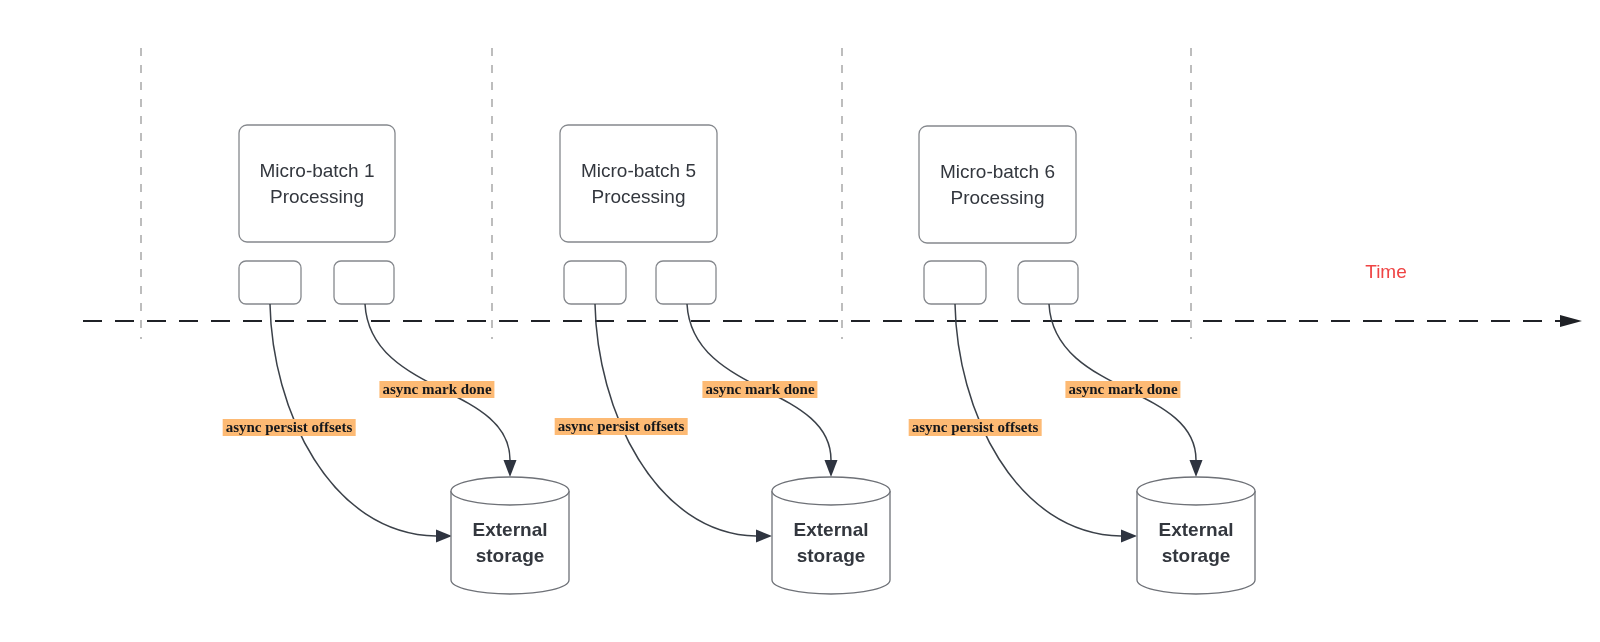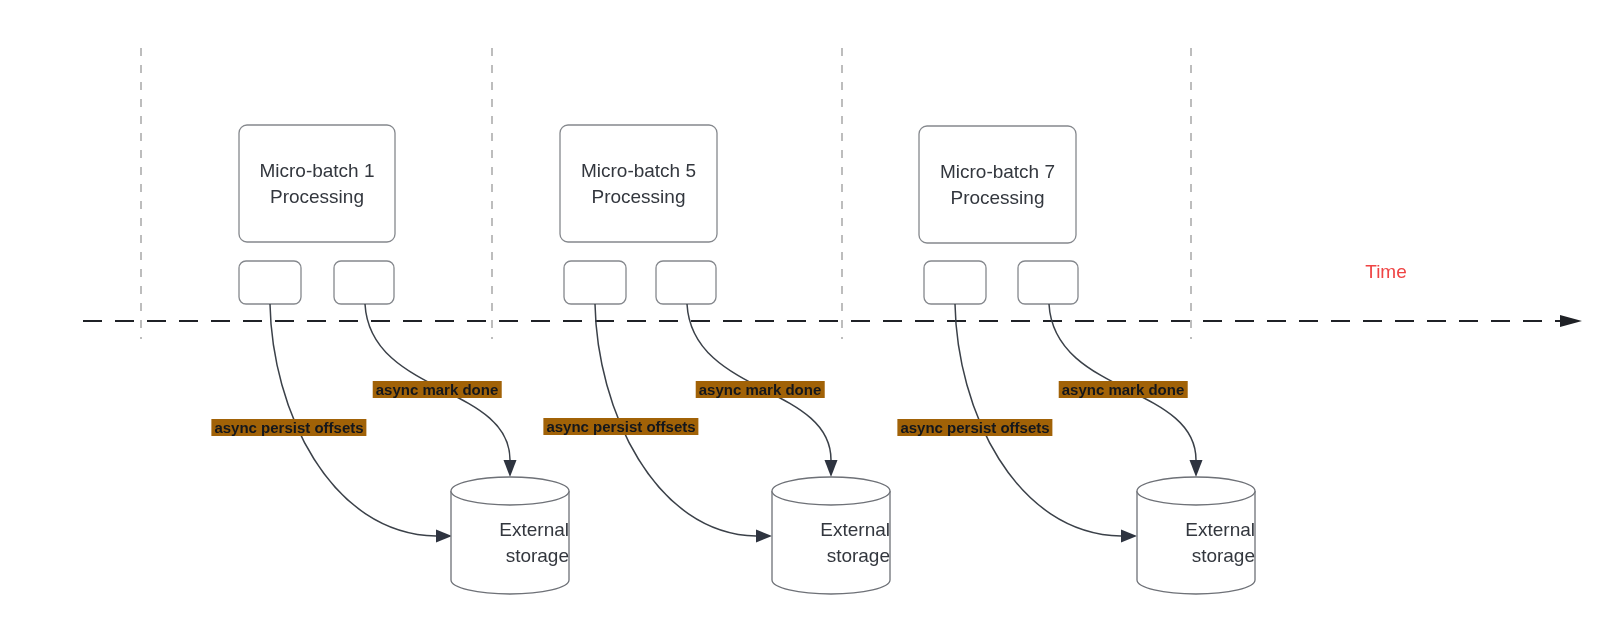--- a/index.html
+++ b/index.html
@@ -27,35 +27,37 @@
     justify-content: center;
     text-align: center;
     font-size: 19px;
     line-height: 26px;
     color: #33373e;
     white-space: pre-line;
   }
   .storage-label {
     position: absolute;
     width: 118px;
-    text-align: right;
+    text-align: center;
     font-size: 19px;
     line-height: 26px;
     color: #33373e;
     white-space: pre-line;
+    font-weight: bold;
   }
   .edge-label {
     position: absolute;
     transform: translateX(-50%);
     font-size: 15px;
     font-weight: bold;
     color: #14171c;
-    background: #a16207;
+    background: #fdba74;
     padding: 0 3px;
     white-space: nowrap;
+    font-family: Liberation Serif, serif;
   }
   .time-label {
     position: absolute;
     transform: translateX(-50%);
     font-size: 19px;
     color: #ef4444;
     white-space: nowrap;
   }
 </style>
 </head>
@@ -110,21 +112,21 @@
     <polygon points="1189.5,460 1196,477 1202.5,460" fill="#2e3440"></polygon>
 
     <path d="M 1137,491 L 1137,580 A 59 14 0 0 0 1255,580 L 1255,491" fill="#ffffff" stroke="#6e7177" stroke-width="1.3"></path>
     <ellipse cx="1196" cy="491" rx="59" ry="14" fill="#ffffff" stroke="#6e7177" stroke-width="1.3"></ellipse>
   </svg>
 
   <div class="node-title" style="left:239px; top:125px; width:156px; height:117px;">Micro-batch 1
 Processing</div>
   <div class="node-title" style="left:560px; top:125px; width:157px; height:117px;">Micro-batch 5
 Processing</div>
-  <div class="node-title" style="left:919px; top:126px; width:157px; height:117px;">Micro-batch 7
+  <div class="node-title" style="left:919px; top:126px; width:157px; height:117px;">Micro-batch 6
 Processing</div>
 
   <div class="edge-label" style="left:289px; top:419px;">async persist offsets</div>
   <div class="edge-label" style="left:437px; top:381px;">async mark done</div>
 
   <div class="edge-label" style="left:621px; top:418px;">async persist offsets</div>
   <div class="edge-label" style="left:760px; top:381px;">async mark done</div>
 
   <div class="edge-label" style="left:975px; top:419px;">async persist offsets</div>
   <div class="edge-label" style="left:1123px; top:381px;">async mark done</div>

